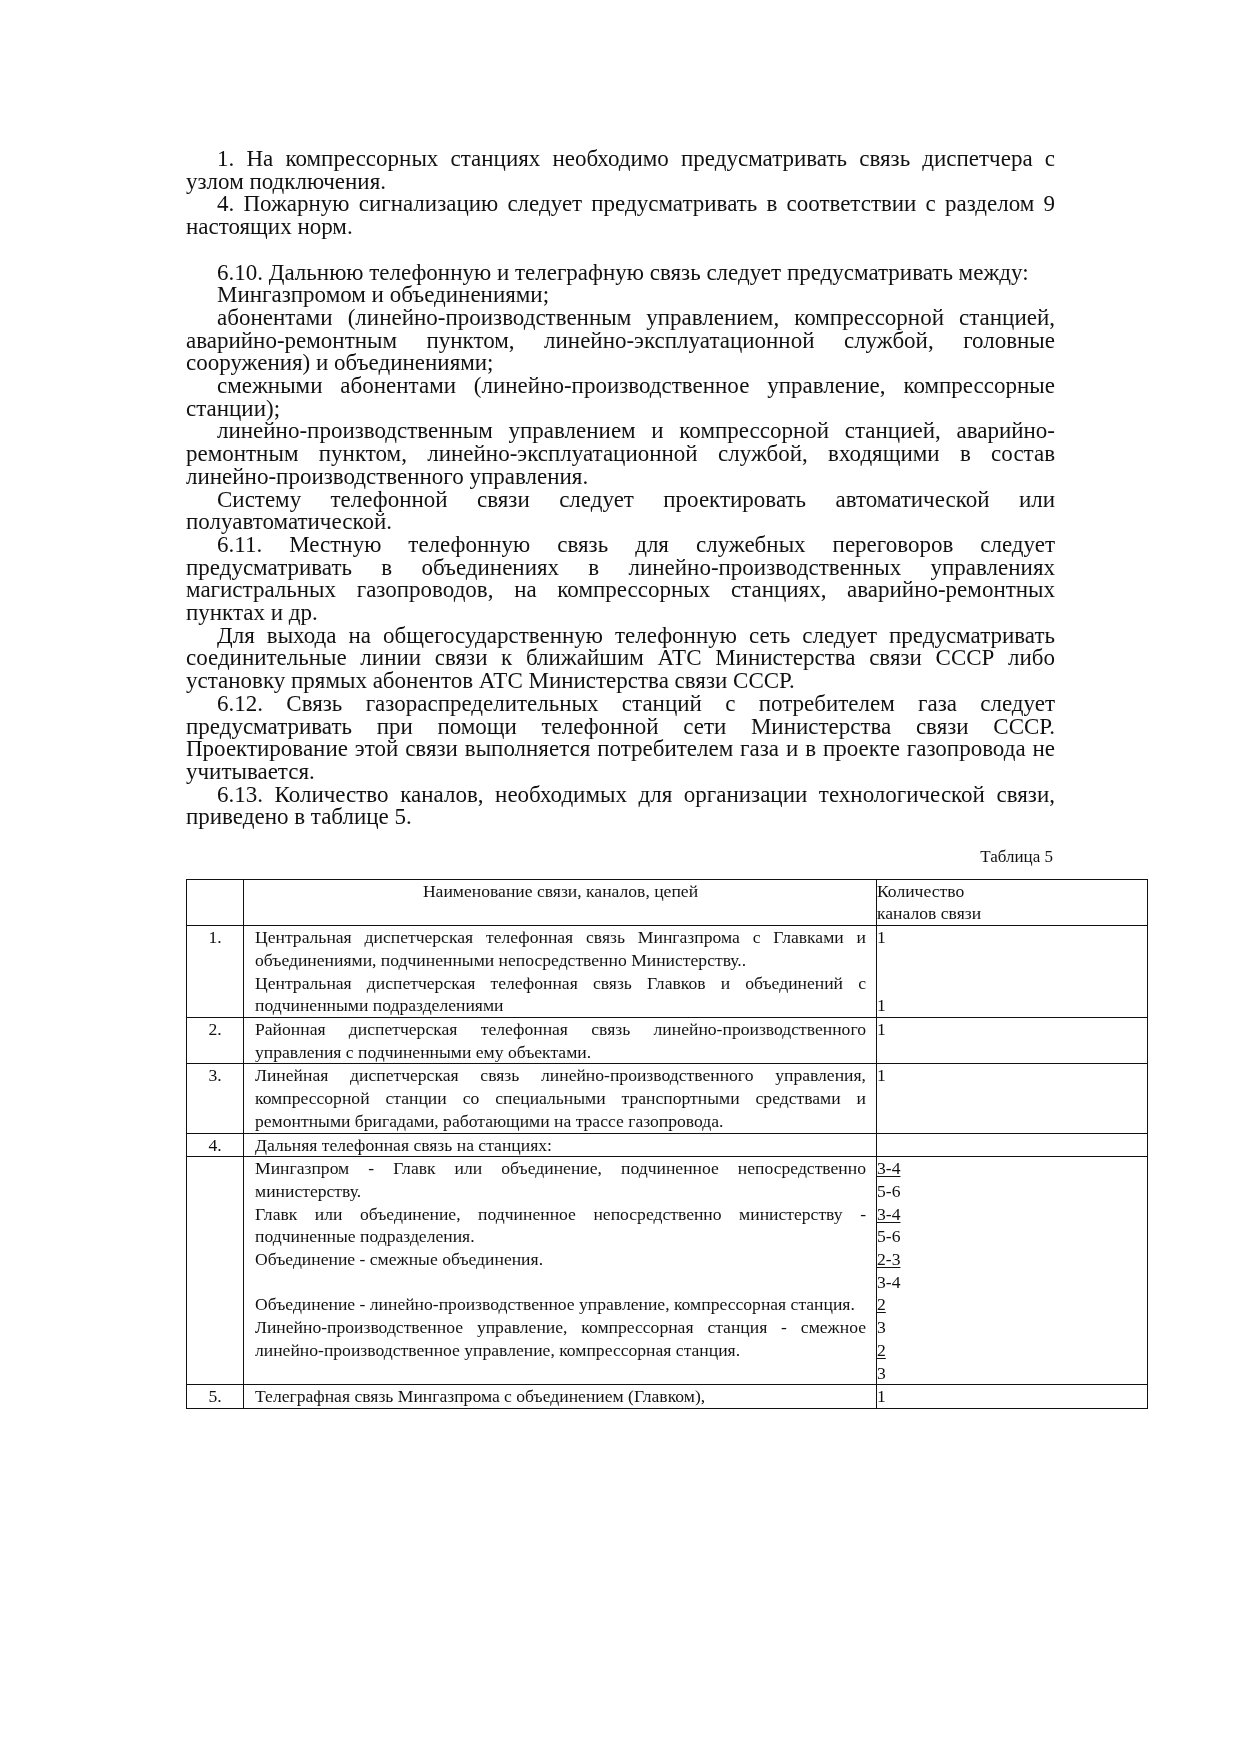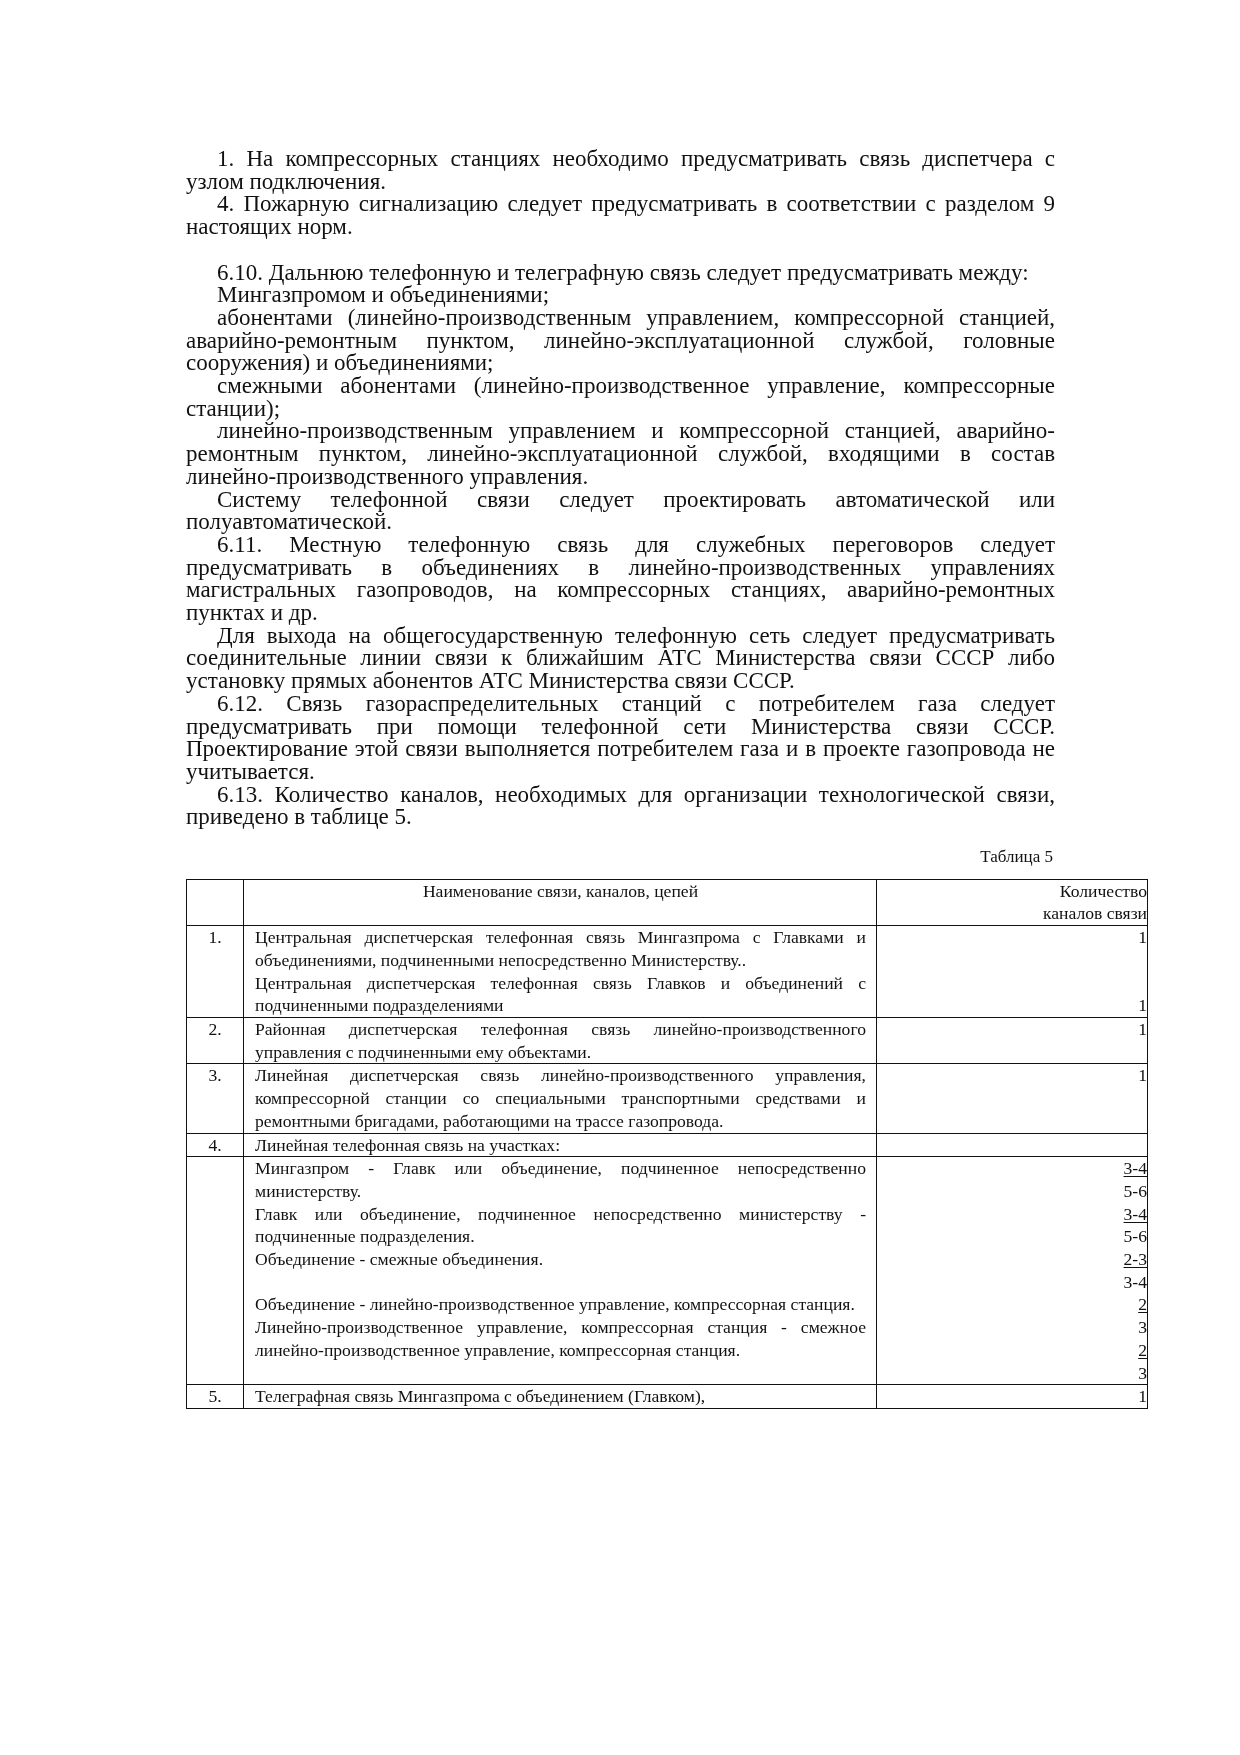--- a/index.html
+++ b/index.html
@@ -6,21 +6,21 @@
   body { width: 1240px; height: 1755px; position: relative; overflow: hidden;
          font-family: "Liberation Serif", serif; color: #111; }
   .page { position: absolute; left: 186px; top: 148px; width: 869px; }
   .p { font-size: 23px; line-height: 22.7px; text-align: justify; text-indent: 31px; margin: 0; }
   .blank { height: 22.7px; }
   .caption { font-size: 17px; line-height: 22.7px; text-align: right; margin: 17px 0 10px 0; padding-right: 2px; }
   table { border-collapse: collapse; width: 962px; font-size: 17.6px; line-height: 22.7px; table-layout: fixed; }
   td { border: 1.6px solid #111; vertical-align: top; padding: 0; }
   td.num { width: 56px; text-align: center; }
   td.name { width: 611px; text-align: justify; padding: 0 10px 0 11px; }
-  td.qty { text-align: right; }
+  td.qty { text-align: left; }
   .hdr td.name { text-align: center; }
   .line { display: block; }
   .gap { display: block; height: 22.7px; }
   u { text-decoration: underline; text-underline-offset: 2px; }
 </style>
 </head>
 <body>
 
 <div class="page">
   <p class="p">1. На компрессорных станциях необходимо предусматривать связь диспетчера с узлом подключения.</p>
@@ -67,21 +67,21 @@
       <td class="name">Районная диспетчерская телефонная связь линейно-производственного управления с подчиненными ему объектами.</td>
       <td class="qty">1</td>
     </tr>
     <tr>
       <td class="num">3.</td>
       <td class="name">Линейная диспетчерская связь линейно-производственного управления, компрессорной станции со специальными транспортными средствами и ремонтными бригадами, работающими на трассе газопровода.</td>
       <td class="qty">1</td>
     </tr>
     <tr>
       <td class="num">4.</td>
-      <td class="name">Линейная телефонная связь на участках:</td>
+      <td class="name">Дальняя телефонная связь на станциях:</td>
       <td class="qty"></td>
     </tr>
     <tr>
       <td class="num"></td>
       <td class="name">
         <span class="line">Мингазпром - Главк или объединение, подчиненное непосредственно министерству.</span>
         <span class="line">Главк или объединение, подчиненное непосредственно министерству - подчиненные подразделения.</span>
         <span class="line">Объединение - смежные объединения.</span>
         <span class="gap"></span>
         <span class="line">Объединение - линейно-производственное управление, компрессорная станция.</span>

